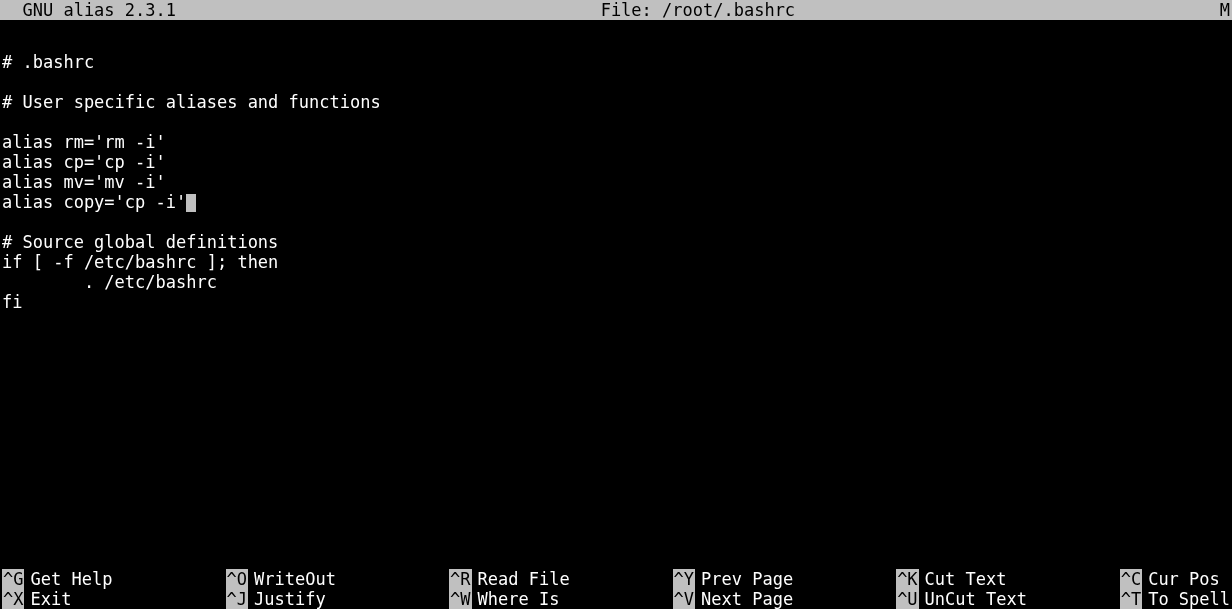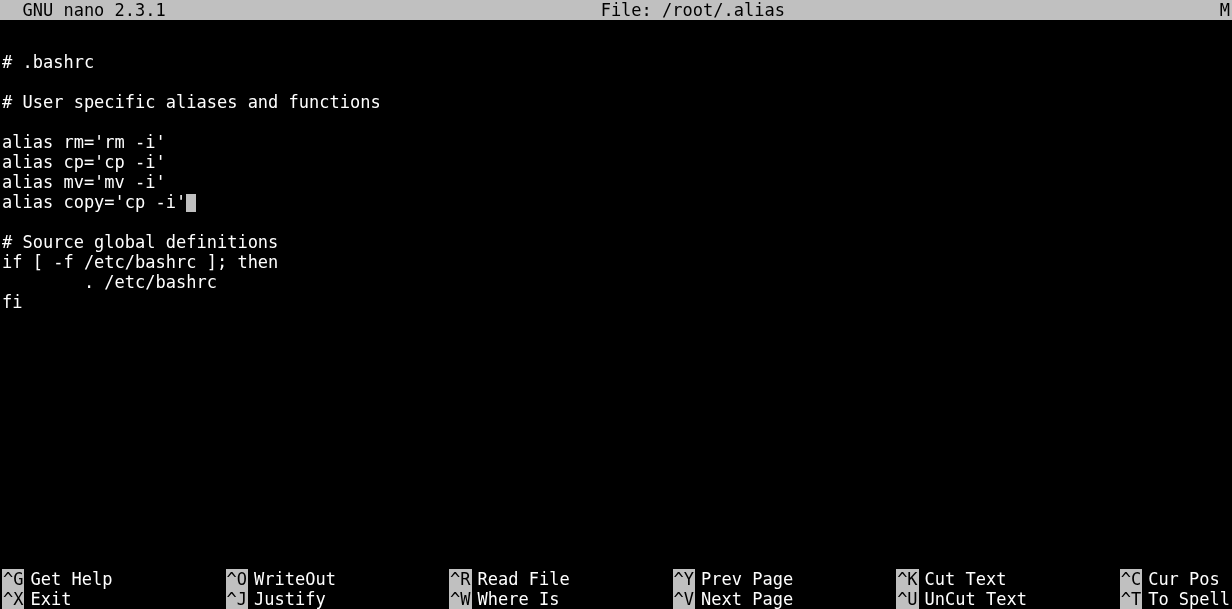--- a/index.html
+++ b/index.html
@@ -57,22 +57,22 @@
     background: #c0c0c0;
     color: #000;
     padding: 0 1px;
     margin-right: 6px;
   }
 </style>
 </head>
 <body>
 
 <div class="titlebar">
-  <span class="left">  GNU nano 2.3.1</span>
-  <span class="center">File: /root/.alias</span>
+  <span class="left">  GNU alias 2.3.1</span>
+  <span class="center">File: /root/.bashrc</span>
   <span class="right">M</span>
 </div>
 
 <div class="editor" id="editor"><div class="editor-line"></div><div class="editor-line"># .bashrc</div><div class="editor-line"></div><div class="editor-line"># User specific aliases and functions</div><div class="editor-line"></div><div class="editor-line">alias rm='rm -i'</div><div class="editor-line">alias cp='cp -i'</div><div class="editor-line">alias mv='mv -i'</div><div class="editor-line">alias copy='cp -i'<span class="cursor"></span></div><div class="editor-line"></div><div class="editor-line"># Source global definitions</div><div class="editor-line">if [ -f /etc/bashrc ]; then</div><div class="editor-line">        . /etc/bashrc</div><div class="editor-line">fi</div></div>
 
 <div class="help">
   <div class="help-row" id="help-row-1"><div class="shortcut"><span class="key">^G</span><span>Get Help</span></div><div class="shortcut"><span class="key">^O</span><span>WriteOut</span></div><div class="shortcut"><span class="key">^R</span><span>Read File</span></div><div class="shortcut"><span class="key">^Y</span><span>Prev Page</span></div><div class="shortcut"><span class="key">^K</span><span>Cut Text</span></div><div class="shortcut"><span class="key">^C</span><span>Cur Pos </span></div></div>
   <div class="help-row" id="help-row-2"><div class="shortcut"><span class="key">^X</span><span>Exit</span></div><div class="shortcut"><span class="key">^J</span><span>Justify</span></div><div class="shortcut"><span class="key">^W</span><span>Where Is</span></div><div class="shortcut"><span class="key">^V</span><span>Next Page</span></div><div class="shortcut"><span class="key">^U</span><span>UnCut Text</span></div><div class="shortcut"><span class="key">^T</span><span>To Spell</span></div></div>
 </div>
 

